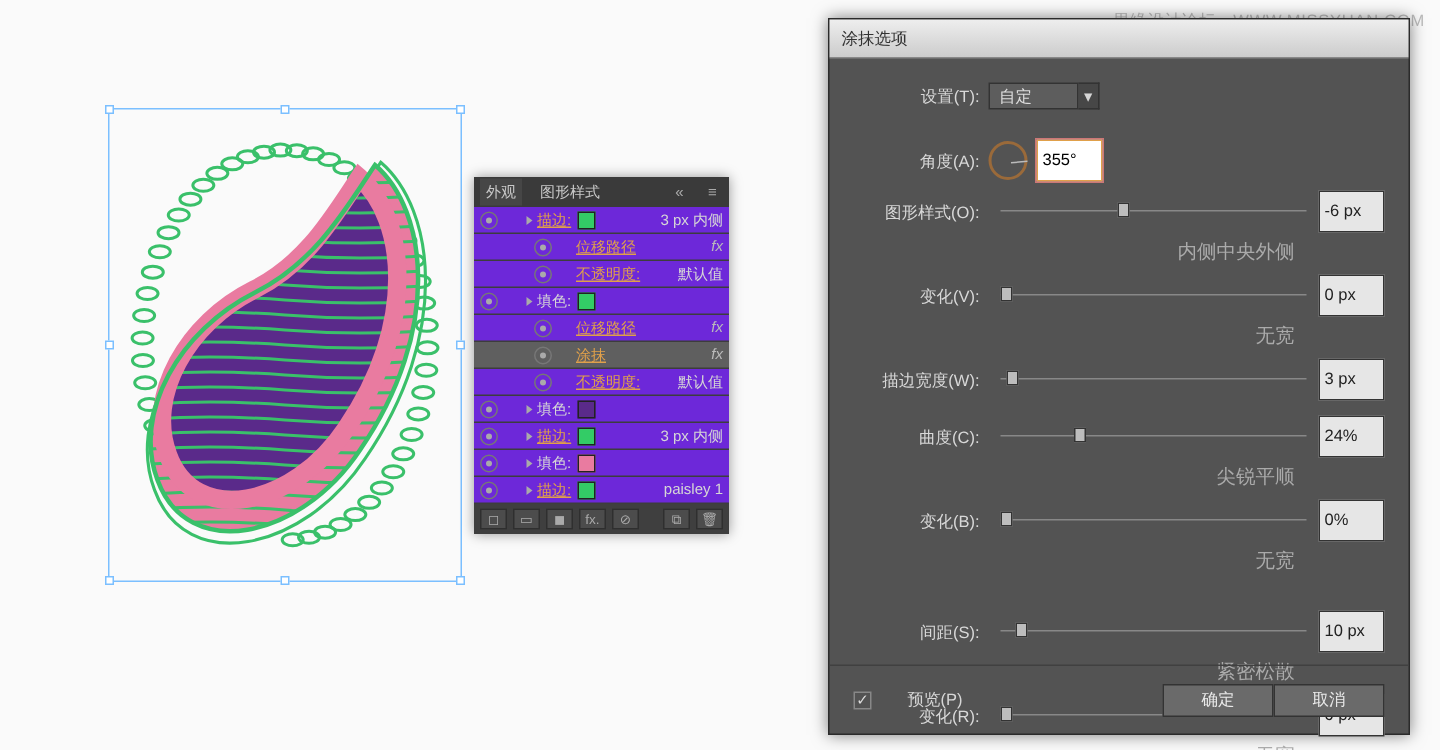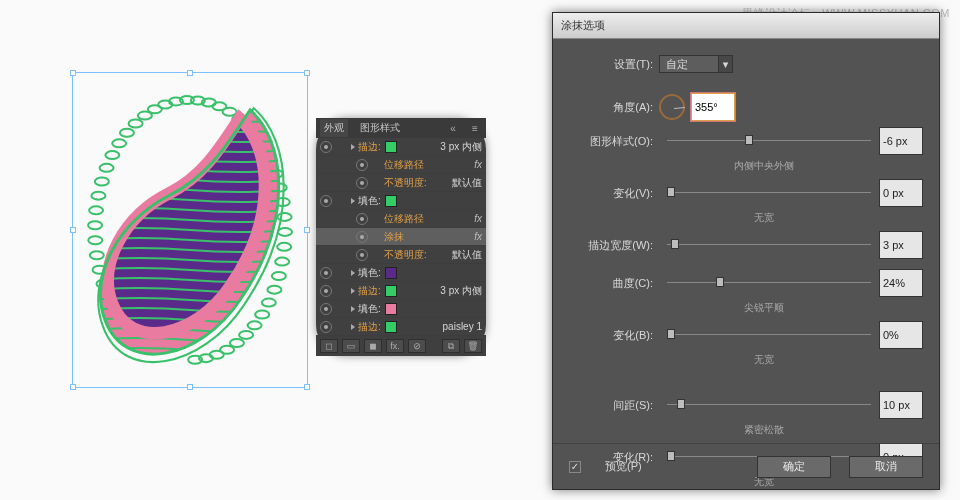--- a/index.html
+++ b/index.html
@@ -6,62 +6,62 @@
   body { width: 960px; height: 500px; background: #fafafa; position: relative; overflow: hidden; }
   .watermark { position: absolute; top: 6px; right: 10px; font-size: 11px; color: #bbb; letter-spacing: .5px; }
   
   .art { position: absolute; left: 80px; top: 80px; width: 220px; height: 300px; }
   .bbox { position: absolute; left: -8px; top: -8px; right: -8px; bottom: -8px; border: 1px solid #7bbfff; }
   .handle { position: absolute; width: 6px; height: 6px; background: #fff; border: 1px solid #7bbfff; }
   .h-tl{top:-3px;left:-3px}.h-tr{top:-3px;right:-3px}.h-bl{bottom:-3px;left:-3px}.h-br{bottom:-3px;right:-3px}
   .h-tm{top:-3px;left:50%;margin-left:-3px}.h-bm{bottom:-3px;left:50%;margin-left:-3px}
   .h-ml{top:50%;left:-3px;margin-top:-3px}.h-mr{top:50%;right:-3px;margin-top:-3px}
   
-  .panel { position: absolute; left: 316px; top: 118px; width: 170px; background: #404040; color: #d6d6d6; font-size: 10px; box-shadow: 0 0 8px rgba(0,0,0,.4); border-radius: 31px; }
+  .panel { position: absolute; left: 316px; top: 118px; width: 170px; background: #6d28d9; color: #d6d6d6; font-size: 10px; box-shadow: 0 0 8px rgba(0,0,0,.4); }
   .panel-tabs { display:flex; background:#3a3a3a; height:20px; align-items:center; padding:0 4px; gap:8px; }
   .panel-tabs .tab { color:#c8c8c8; padding:2px 4px; }
   .panel-tabs .tab.active { background:#464646; }
   .panel-tabs .spacer{flex:1}
   .panel-tabs .pm{width:14px;height:14px;display:flex;align-items:center;justify-content:center;color:#aaa}
   .rows { }
   .row { display:flex; align-items:center; height:18px; padding:0 4px; border-bottom:1px solid #3d3d3d; }
   .row.sel { background:#5f5f5f; }
   .row.sub { padding-left: 40px; }
   .eye{width:12px;height:12px;border:1px solid #777;border-radius:50%;margin-right:2px;position:relative}
   .eye::after{content:"";position:absolute;inset:3px;border-radius:50%;background:#aaa}
   .blank{width:12px;margin-right:2px}
   .tri{width:0;height:0;border-top:3px solid transparent;border-bottom:3px solid transparent;border-left:4px solid #aaa;margin:0 3px}
   .lbl{color:#d6d6d6}
-  .lbl.link{color:#e0a04a;}
+  .lbl.link{color:#e0a04a;text-decoration:underline}
   .sw{width:12px;height:12px;border:1px solid #222;margin:0 4px}
   .fill{flex:1}
   .fx{color:#bbb;font-style:italic}
   .panel-bottom{display:flex;align-items:center;height:20px;background:#3f3f3f;padding:0 4px;gap:4px}
   .pb-btn{width:18px;height:14px;background:#4c4c4c;border:1px solid #2f2f2f;display:flex;align-items:center;justify-content:center;color:#aaa;font-size:9px}
   
   .dialog { position: absolute; right: 20px; top: 12px; width: 388px; height: 478px; background: #535353; border:1px solid #2b2b2b; box-shadow: 0 0 10px rgba(0,0,0,.5); color:#d6d6d6; font-size:11px; }
   .dlg-title{height:26px;background:linear-gradient(#eee,#ccc);color:#333;display:flex;align-items:center;padding:0 8px;font-size:11px;border-bottom:1px solid #888}
   .dlg-body{padding:10px 16px 8px 16px}
   .drow{display:flex;align-items:center;margin:6px 0}
   .dlabel{width:90px;text-align:right;padding-right:6px;color:#d8d8d8}
   .dsel{background:#5d5d5d;border:1px solid #333;color:#ddd;height:18px;padding:0 6px;display:flex;align-items:center;min-width:60px}
   .dsel-arrow{width:14px;height:18px;background:#474747;border:1px solid #333;border-left:none;display:flex;align-items:center;justify-content:center}
   .dial{width:26px;height:26px;border:2px solid #9a6a3a;border-radius:50%;position:relative;margin-right:6px}
   .dial::after{content:"";position:absolute;width:11px;height:1px;background:#bbb;left:13px;top:12px;transform:rotate(-5deg);transform-origin:left}
   .dval{width:44px;height:28px;background:#fff;color:#000;border:1px solid #e0a04a;outline:1px solid #c77; padding:0 3px;display:flex;align-items:center}
   .dval.norm{background:#e6e6e6;border:1px solid #333;outline:none;color:#222}
   .slider{position:relative;flex:1;height:18px;margin:0 8px}
   .track{position:absolute;left:0;right:0;top:8px;height:1px;background:#888}
   .thumb{position:absolute;top:3px;width:8px;height:10px;background:#bdbdbd;border:1px solid #333}
-  .subt{display:flex;justify-content:center;font-size:10px;color:#aaa;margin:-2px 0 4px 96px;padding-right:60px}
+  .subt{display:flex;justify-content:flex-end;font-size:13px;color:#aaa;margin:-2px 0 4px 96px;padding-right:60px}
   .section-title{color:#d6d6d6;margin:8px 0 4px 6px}
   .dlg-foot{position:absolute;left:0;right:0;bottom:0;height:46px;border-top:1px solid #404040;display:flex;align-items:center;padding:0 16px;gap:20px}
   .chk{width:12px;height:12px;border:1px solid #888;display:inline-flex;align-items:center;justify-content:center;margin-right:4px;color:#ddd;font-size:10px}
   .btn{width:74px;height:22px;background:#6a6a6a;border:1px solid #333;display:flex;align-items:center;justify-content:center;color:#eaeaea}
-  .btns{margin-left:auto;display:flex;gap:18px}
+  .btns{margin-left:auto;display:flex;}
 </style>
 </head>
 <body>
 
 <div class="watermark">思缘设计论坛 - WWW.MISSYUAN.COM</div>
 
 <div class="art">
   <div class="bbox">
     <div class="handle h-tl"></div>
     <div class="handle h-tm"></div>

